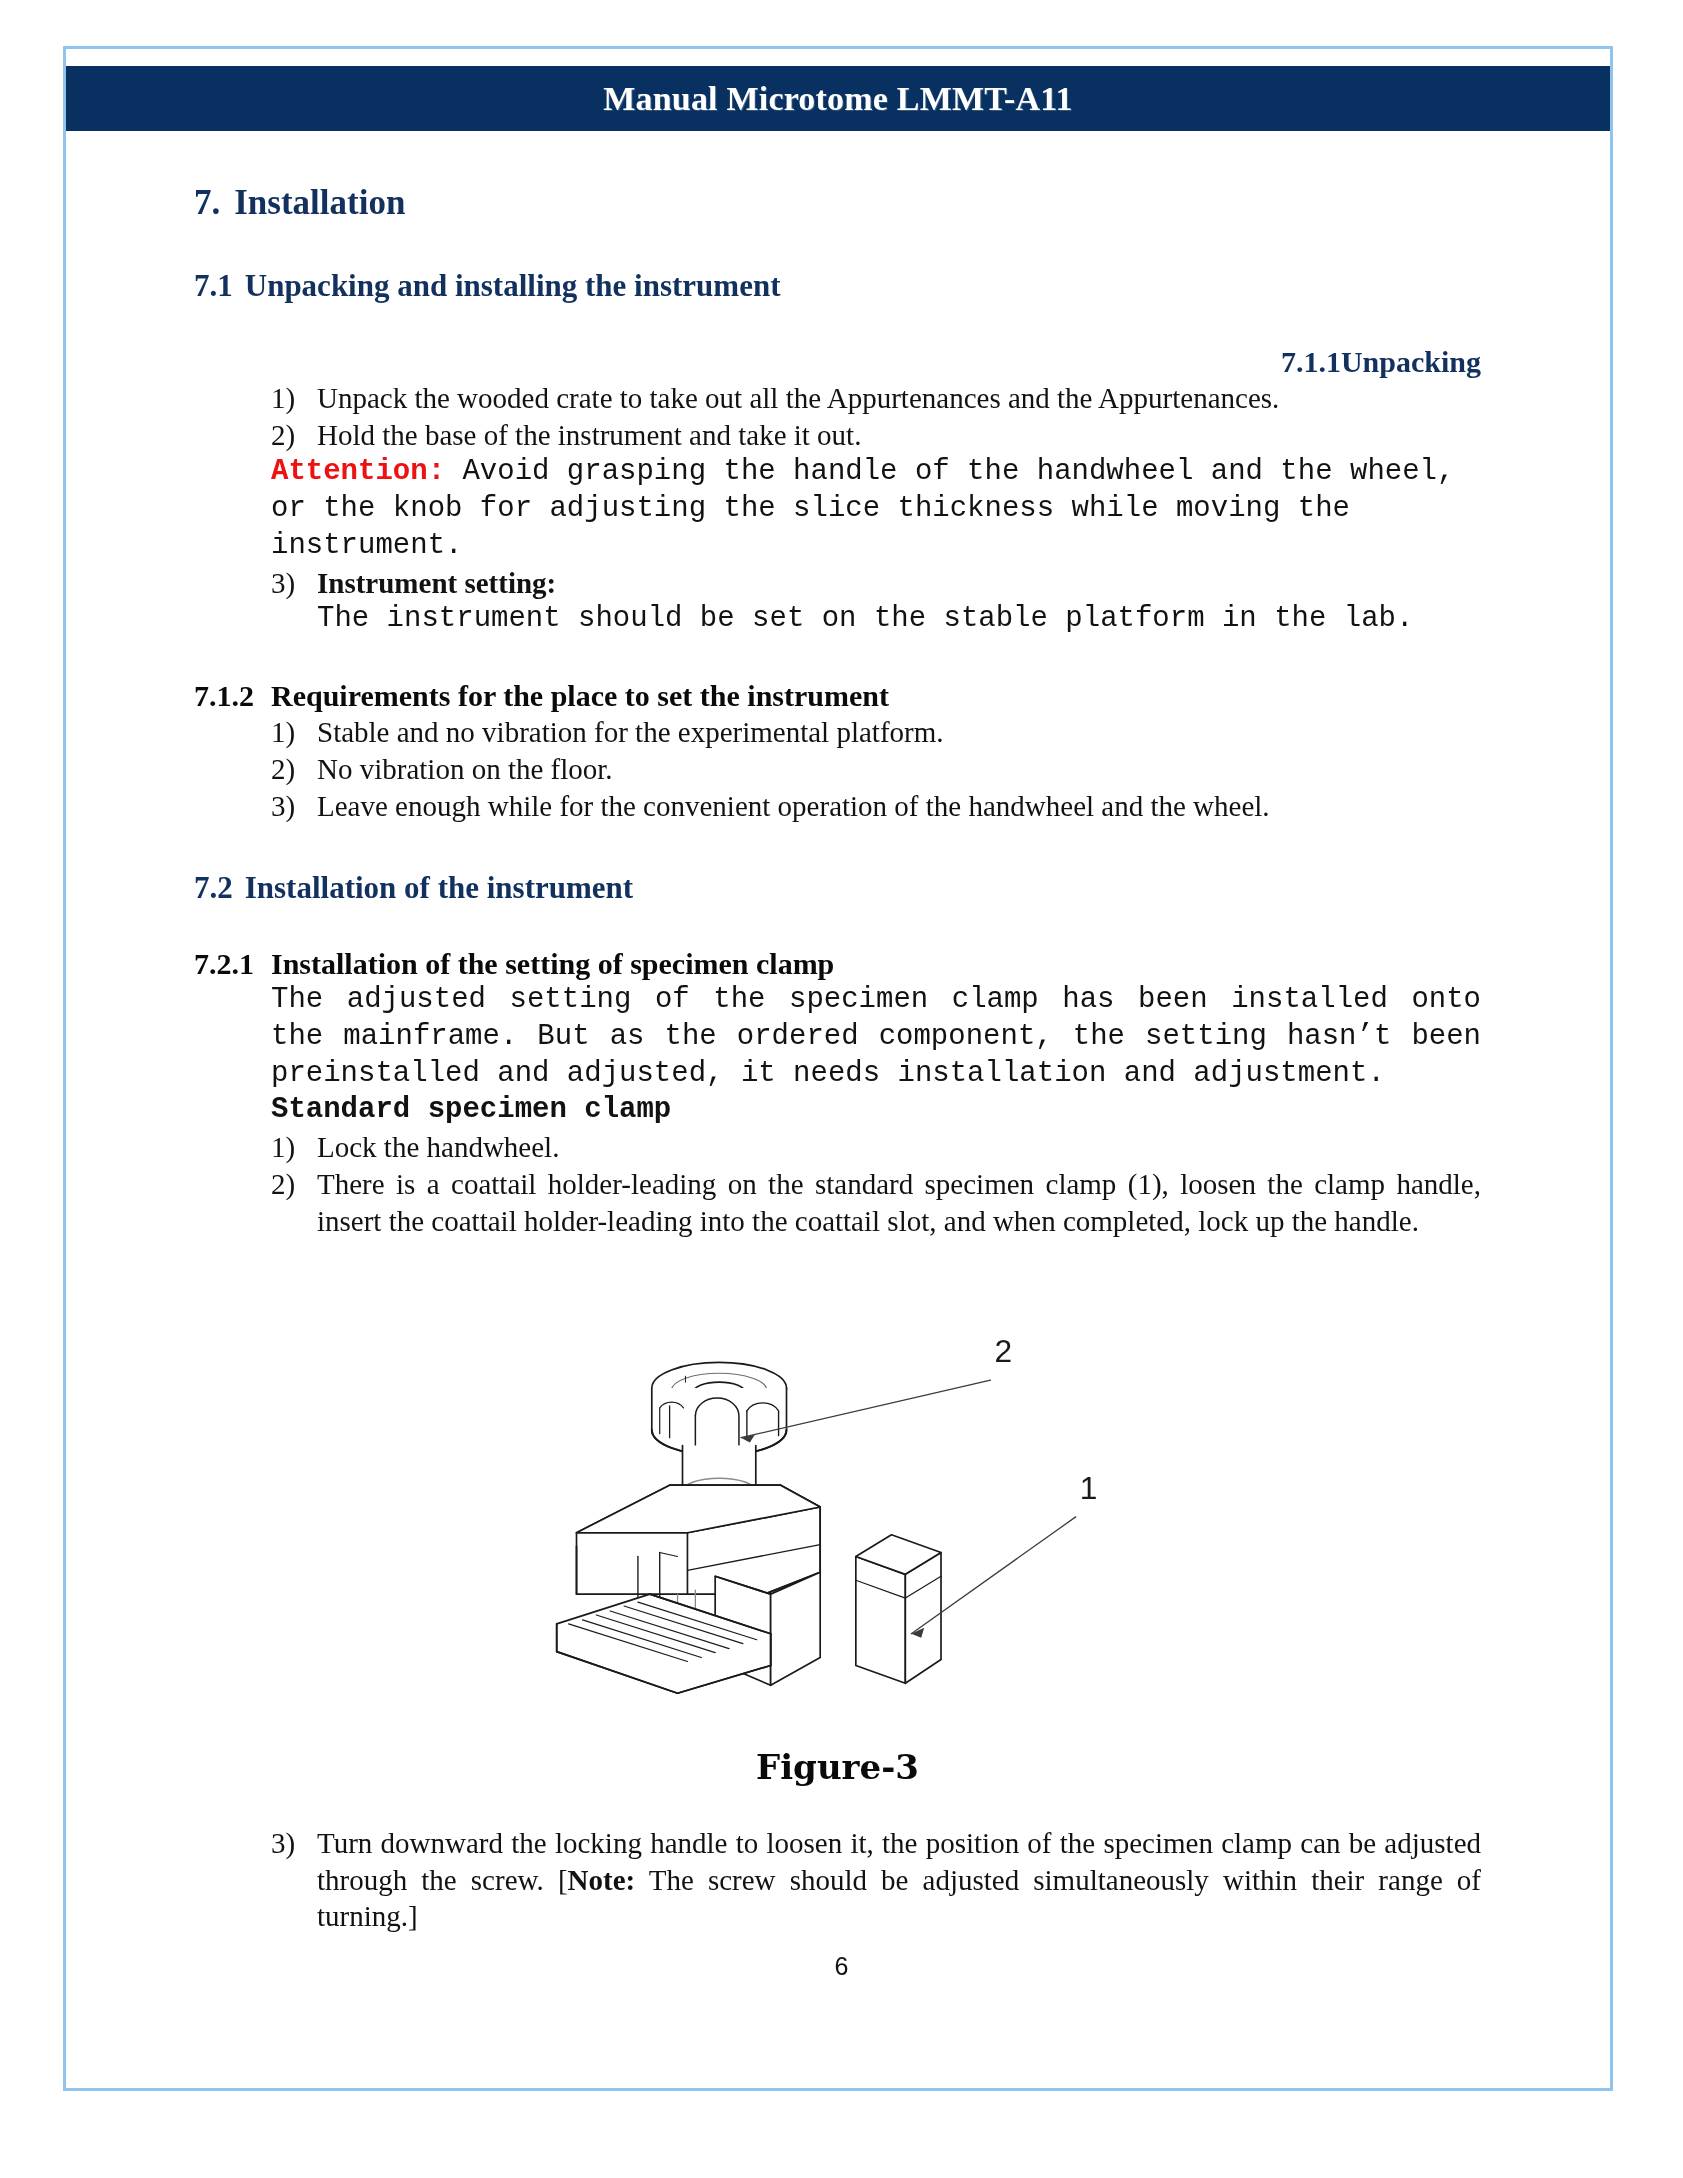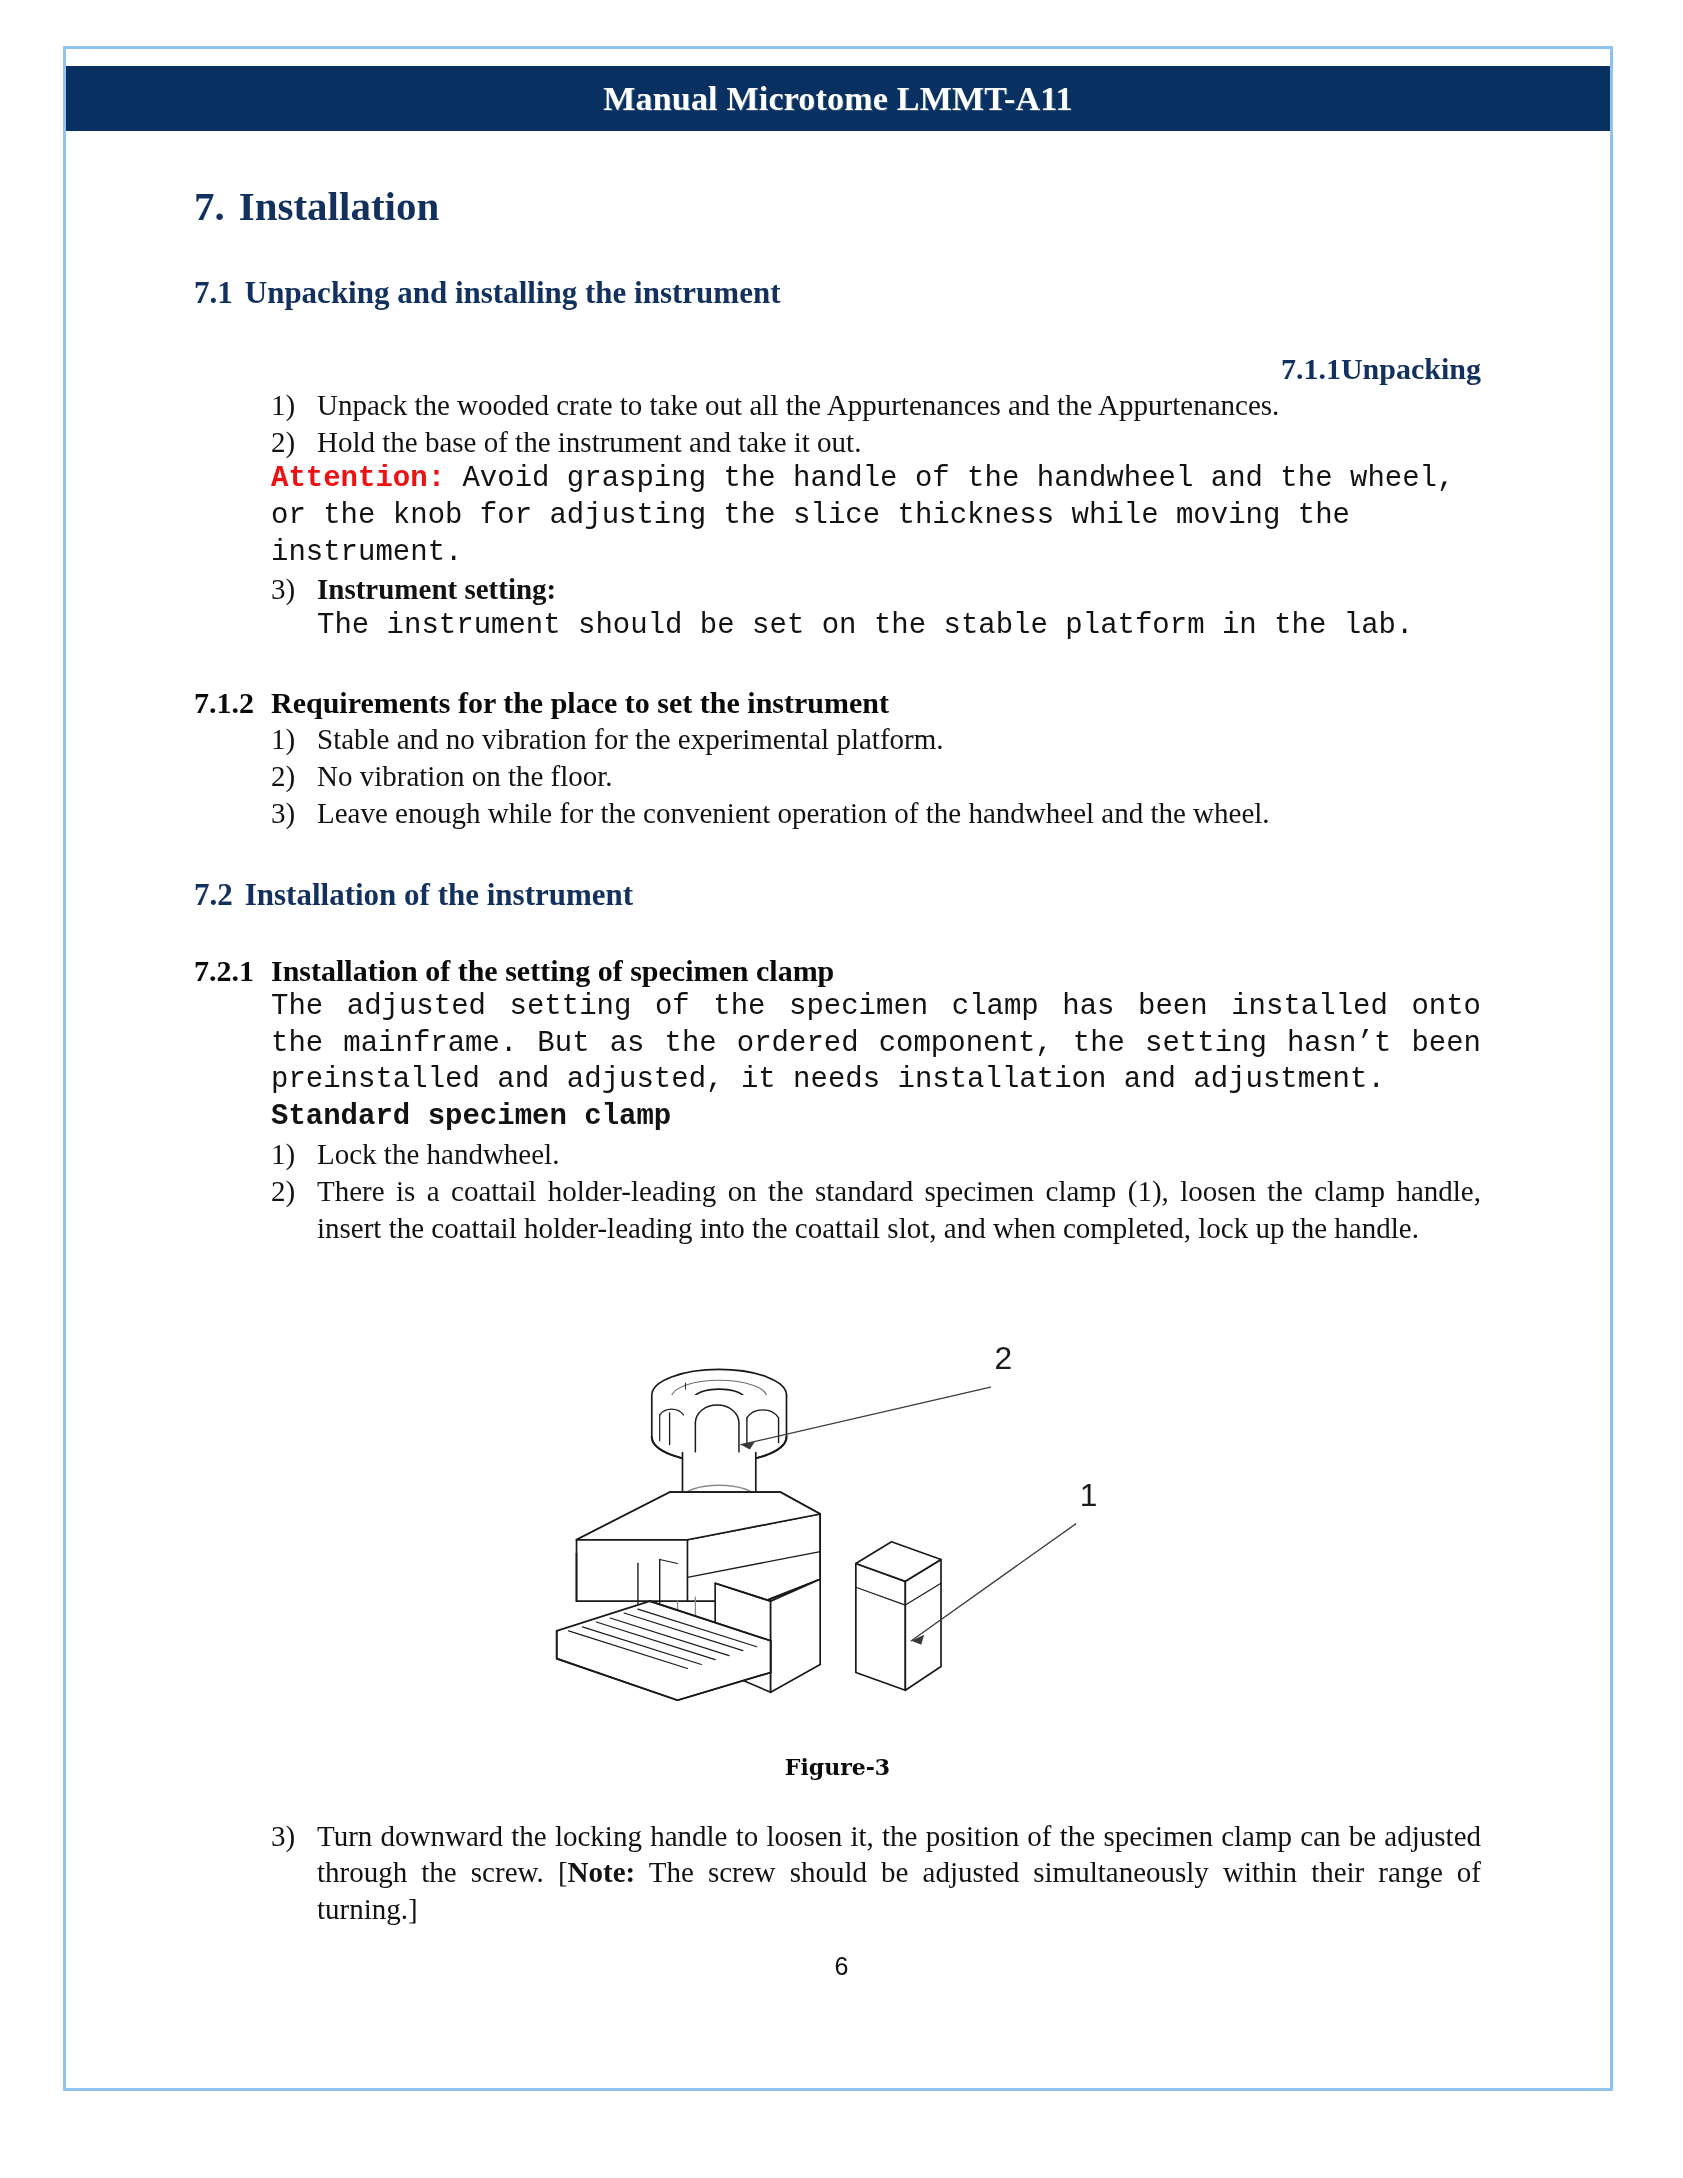--- a/index.html
+++ b/index.html
@@ -60,21 +60,21 @@
   .content {
     position: absolute;
     left: 194px;
     top: 183px;
     width: 1287px;
   }
 
   .h1 {
     color: #12315E;
     font-weight: bold;
-    font-size: 41px;
+    font-size: 35px;
     line-height: 1.15;
     margin: 0 0 0 0;
     white-space: nowrap;
   }
   .h1 .num { margin-right: 14px; }
 
   .h2 {
     color: #12315E;
     font-weight: bold;
     font-size: 31px;
@@ -152,21 +152,21 @@
   .figure-wrap {
     margin-top: 57px;
     width: 100%;
     display: flex;
     flex-direction: column;
     align-items: center;
   }
   .figure-caption {
     font-family: "DejaVu Serif", "Liberation Serif", serif;
     font-weight: bold;
-    font-size: 22px;
+    font-size: 34px;
     color: #0a0a0a;
     margin-top: 34px;
   }
 
   
   .page-number {
     position: absolute;
     left: 0;
     top: 1952px;
     width: 1683px;

